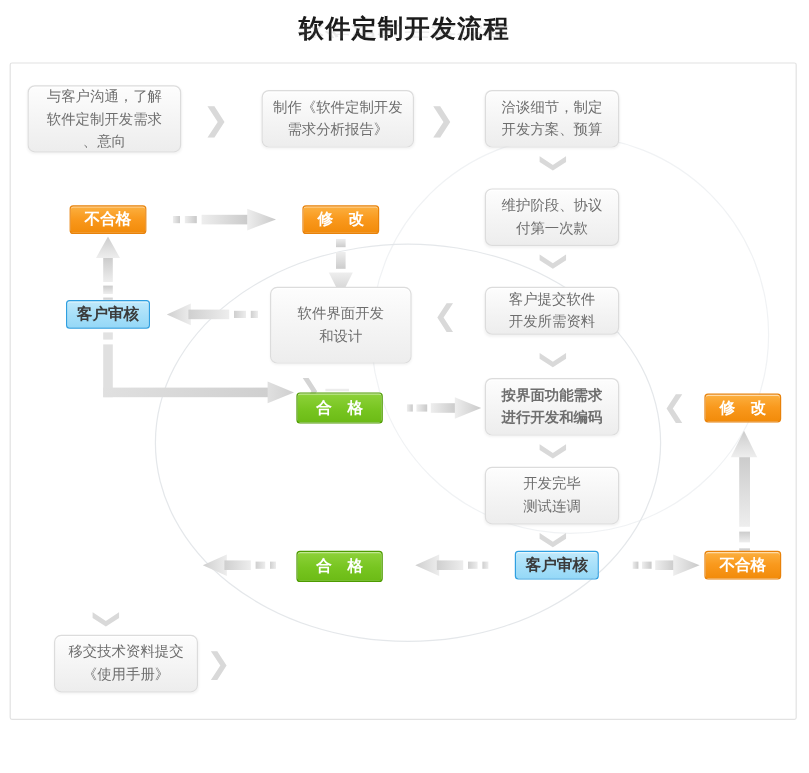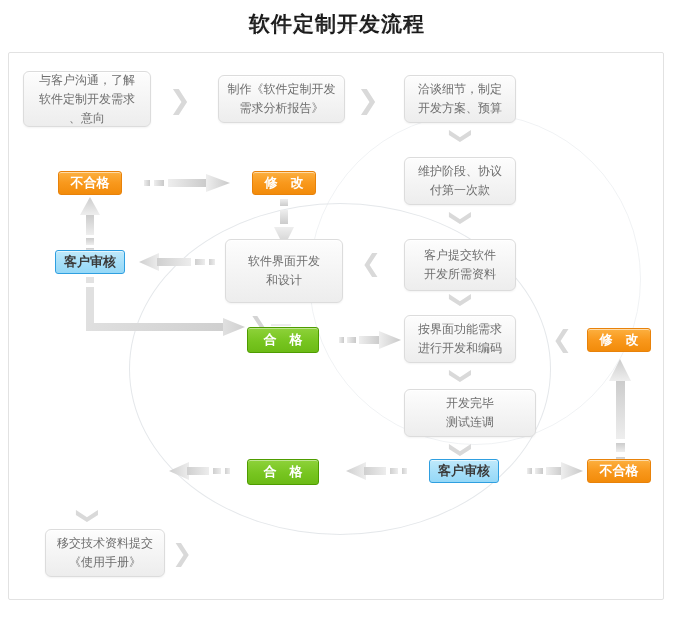--- a/index.html
+++ b/index.html
@@ -204,21 +204,21 @@
       </svg>
     </div>
 
     <div class="box" style="left:216px;top:186px;width:118px;height:64px;">
       <span>软件界面开发
 和设计</span>
     </div>
 
     <div class="chev" style="left:352px;top:198px;font-size:24px;">❮</div>
 
-    <div class="box" style="left:395px;top:186px;width:112px;height:52px;text-align:center;">
+    <div class="box" style="left:395px;top:186px;width:112px;height:40px;text-align:center;">
       <span>客户提交软件
 开发所需资料</span>
     </div>
 
     <div class="chev" style="left:443px;top:236px;font-size:22px;transform:rotate(90deg);">❯</div>
 
     <div class="elbow" style="left:68px;top:222px;">
       <svg width="190" height="68" viewBox="0 0 190 68">
         <defs>
           <linearGradient id="gE1" x1="0" y1="0" x2="1" y2="0">
@@ -252,34 +252,34 @@
               <stop offset="1" stop-color="#c9c9c9"></stop>
           </linearGradient>
         </defs>
         <rect x="0" y="7" width="5" height="6" fill="url(#gR2)"></rect>
         <rect x="8" y="7" width="9" height="6" fill="url(#gR2)"></rect>
         <rect x="20" y="6" width="22" height="8" fill="url(#gR2)"></rect>
         <polygon points="40,1 62,10 40,19" fill="url(#gR2)"></polygon>
       </svg>
     </div>
 
-    <div class="box" style="left:395px;top:262px;width:112px;height:48px;">
+    <div class="box" style="left:395px;top:262px;width:112px;height:48px;font-weight:bold;">
       <span>按界面功能需求
 进行开发和编码</span>
     </div>
 
     <div class="chev" style="left:543px;top:274px;font-size:24px;">❮</div>
 
     <div class="badge orange" style="left:578px;top:275px;width:64px;height:24px;">
       <span>修　改</span>
     </div>
 
     <div class="chev" style="left:443px;top:312px;font-size:22px;transform:rotate(90deg);">❯</div>
 
-    <div class="box" style="left:395px;top:336px;width:132px;height:48px;">
+    <div class="box" style="left:395px;top:336px;width:112px;height:48px;">
       <span>开发完毕
 测试连调</span>
     </div>
 
     <div class="arrow" style="left:599px;top:306px;">
       <svg width="24" height="110" viewBox="0 0 24 110">
         <defs>
           <linearGradient id="gU2" x1="0" y1="1" x2="0" y2="0">
             <stop offset="0" stop-color="#eeeeee"></stop>
               <stop offset="1" stop-color="#cccccc"></stop>

